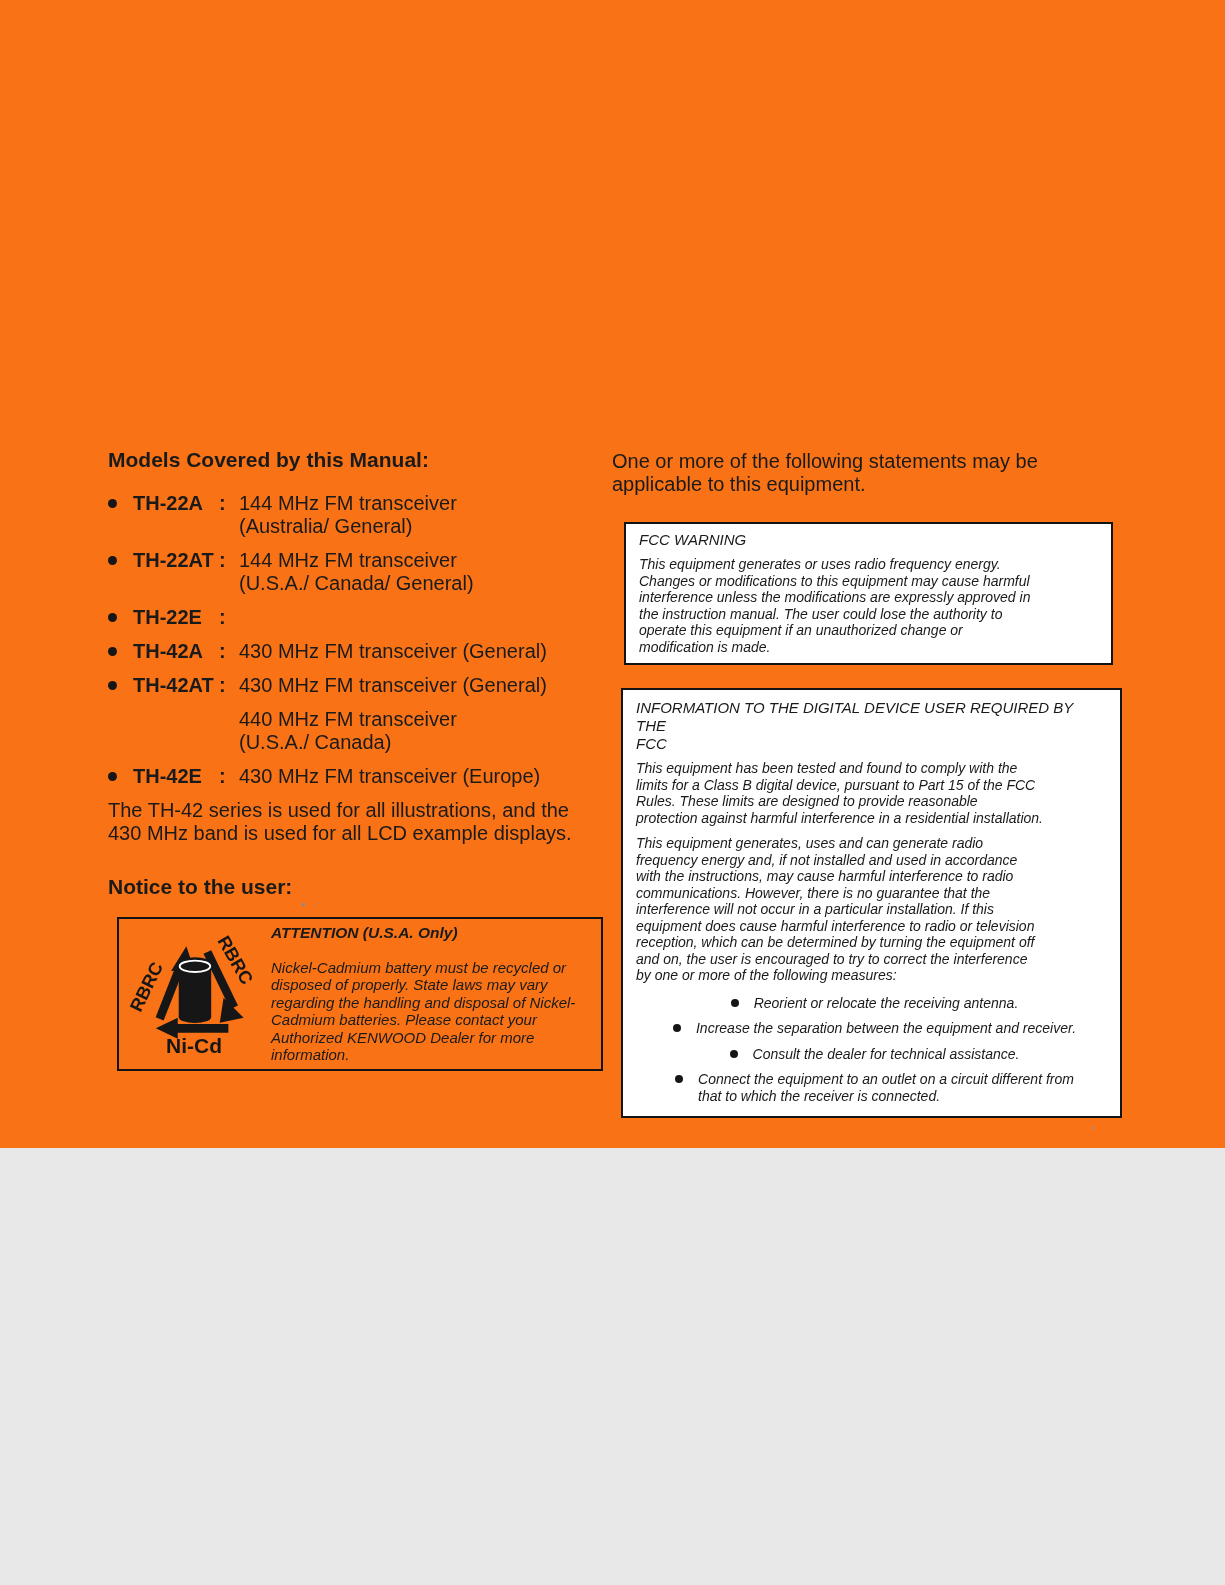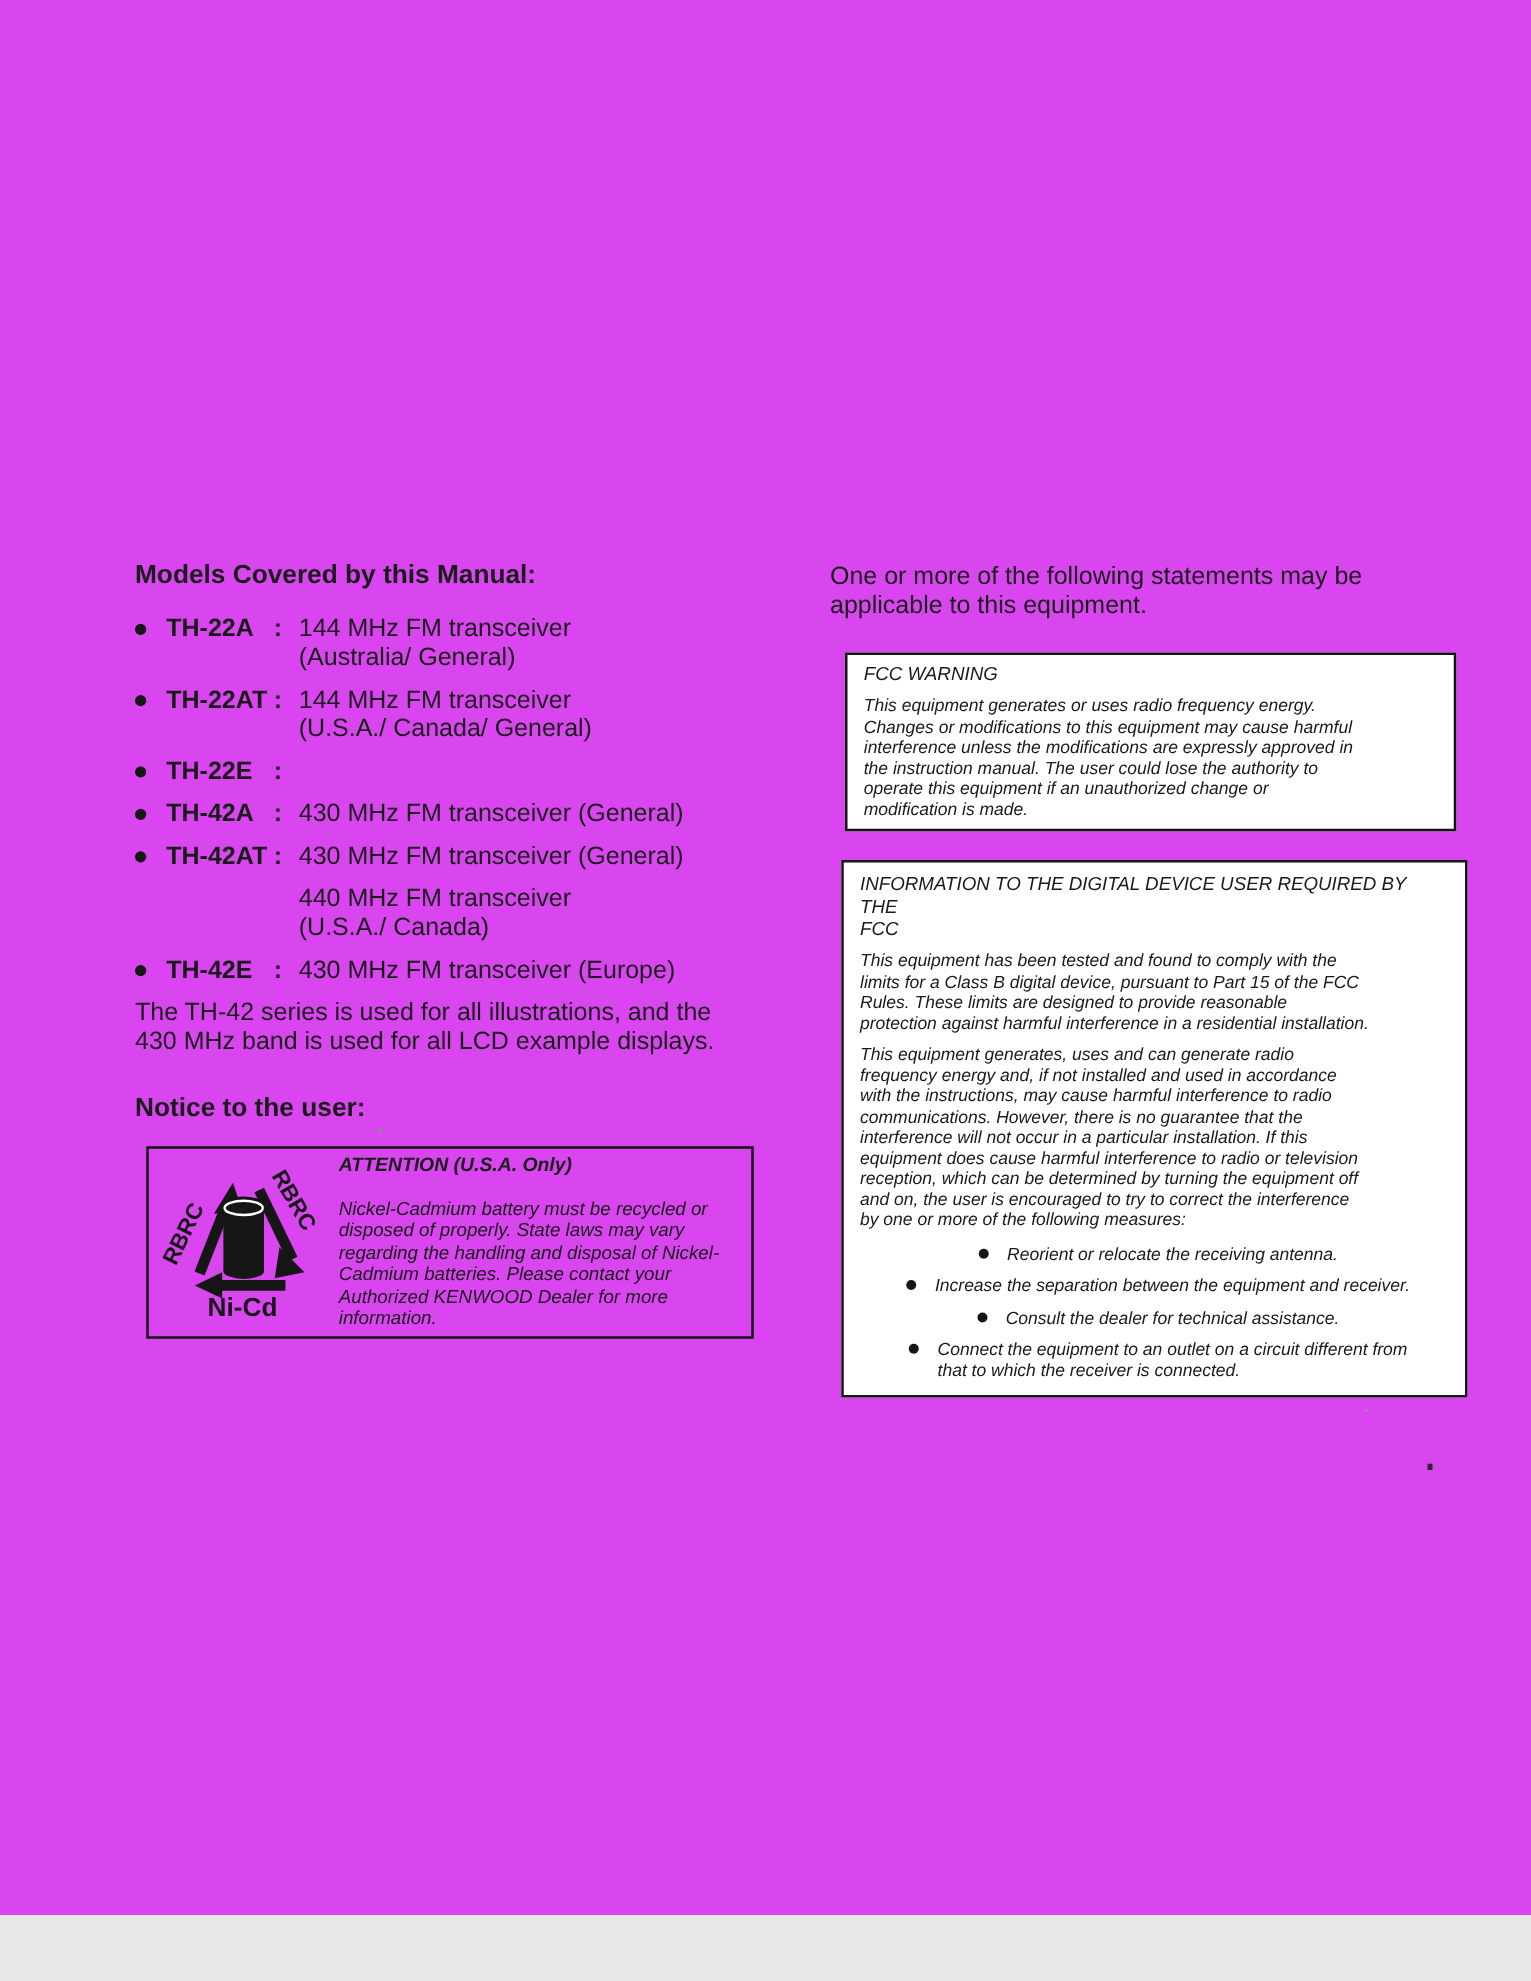--- a/index.html
+++ b/index.html
@@ -1,17 +1,17 @@
 <!DOCTYPE html>
 <html><head>
 <meta charset="utf-8">
 <style>
   html,body{margin:0;padding:0;background:#e8e8e8;}
   .page{
-    position:relative; width:1225px; height:1532px; background:#d946ef;
+    position:relative; width:1225px; height:1148px; background:#f97316;
     font-family:"Liberation Sans", sans-serif; color:#1a1a1a; overflow:hidden;
     margin:0 auto;
   }
   
   .left-col{position:absolute; left:108px; top:448px; width:512px; font-size:20px; line-height:23px;}
   .h-bold{font-size:21px; font-weight:bold; margin:0 0 20px 0; line-height:24px;}
   .model-item{display:grid; grid-template-columns:25px 86px 20px 1fr; margin-bottom:11px;}
   .dot{width:9px; height:9px; border-radius:50%; background:#161616; margin-top:7px;}
   .mlabel{font-weight:bold;}
   .mcolon{font-weight:bold;}
@@ -22,21 +22,21 @@
   .attention-box{
     margin:18px 0 0 9px; width:486px; min-height:141px; box-sizing:border-box;
     border:2px solid #131313; display:flex; align-items:center; gap:8px; padding:5px 10px 5px 6px;
   }
   .att-text{font-style:italic; font-size:15px; line-height:17.5px;}
   .att-title{font-weight:bold; font-size:15.5px; margin-bottom:17px;}
   .att-body{white-space:pre-line;}
   .logo-wrap{flex-shrink:0; width:138px; display:flex; justify-content:center;}
   svg text{font-family:"Liberation Sans", sans-serif;}
   
-  .right-col{position:absolute; left:664px; top:450px; width:515px; font-size:20px; line-height:23px;}
+  .right-col{position:absolute; left:612px; top:450px; width:515px; font-size:20px; line-height:23px;}
   .intro{margin:0; white-space:pre-line;}
   .scan-box{border:2px solid #131313; box-sizing:border-box; background:#fff;}
   .fcc-box{margin:26px 0 0 12px; width:489px; padding:7px 13px 8px;}
   .info-box{margin:23px 0 0 9px; width:501px; padding:9px 13px 10px;}
   .box-title{font-style:italic; font-weight:normal; font-size:15px; line-height:18px; white-space:pre-line; margin:0 0 7px 0;}
   .box-body{font-style:italic; font-size:14px; line-height:16.5px; white-space:pre-line; margin:0 0 9px 0;}
   .box-body:last-child{margin-bottom:0;}
   .measures{list-style:none; margin:11px 0 0 0; padding:0;}
   .measures li{display:flex; gap:15px; margin-bottom:9px; font-style:italic; font-size:14px; line-height:16.5px;justify-content:center;}
   .measures li:last-child{margin-bottom:2px;}

